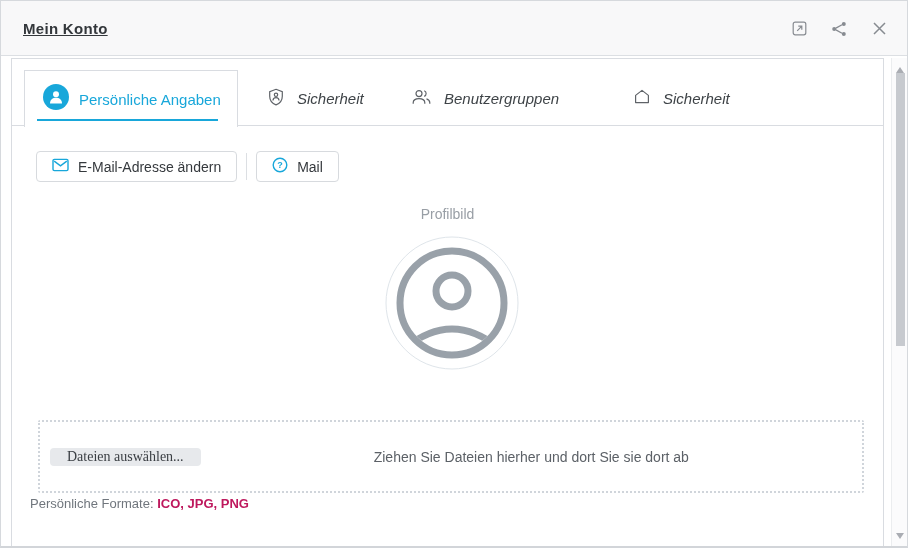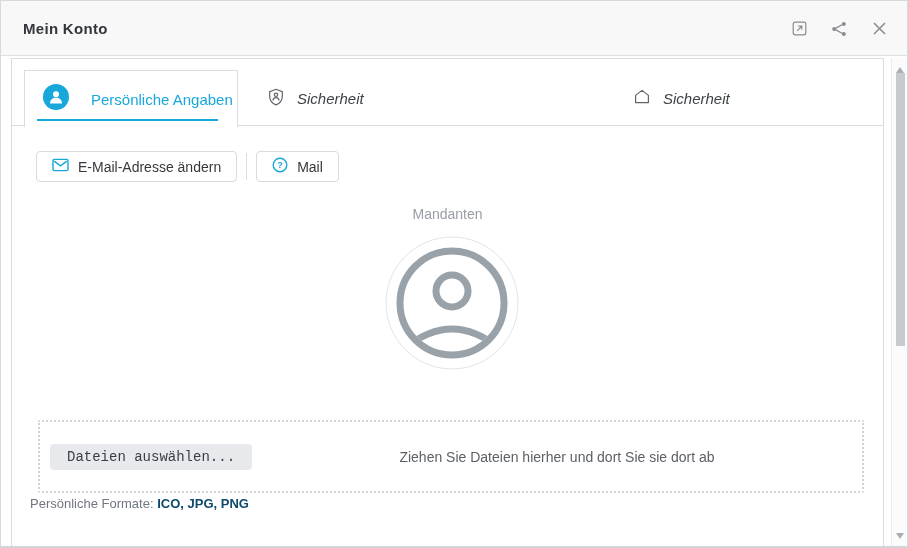--- a/index.html
+++ b/index.html
@@ -9,36 +9,36 @@
     position:relative; width:908px; height:548px; background:#ffffff;
     overflow:hidden; border:1px solid #d6d9dd; border-bottom:2px solid #d2d5d9;
   }
   
   .titlebar {
     position:absolute; left:0; top:0; right:0; height:55px;
     background:#f8f8f9; border-bottom:1px solid #dcdfe3;
   }
   .title {
     position:absolute; left:22px; top:0; height:55px; display:flex; align-items:center;
-    font-size:15px; font-weight:bold; color:#33373b; letter-spacing:.3px;
+    font-size:15px; font-weight:bold; color:#33373b; letter-spacing:.3px;text-decoration:underline;
   }
   .titlebar-icons {
     position:absolute; right:20px; top:0; height:55px; display:flex; align-items:center; gap:24px;
   }
   .tb-icon { width:16px; height:16px; display:flex; align-items:center; justify-content:center; cursor:pointer; }
   
   .card {
     position:absolute; left:10px; top:57px; width:873px; bottom:0;
     background:#ffffff; border:1px solid #d9dce1; border-bottom:none;
   }
   .tabbar { position:absolute; left:0; top:0; right:0; height:67px; border-bottom:1px solid #d9dce1; background:#fff; }
   .tab-active {
     position:absolute; left:12px; top:11px; width:214px; height:57px; z-index:2;
     background:#fff; border:1px solid #d9dce1; border-bottom:none;
-    display:flex; align-items:center; padding-left:18px; gap:22px; cursor:pointer;
+    display:flex; align-items:center; padding-left:18px; gap:10px; cursor:pointer;
   }
   .tab-active .underline { position:absolute; left:12px; right:19px; bottom:6px; height:2px; background:#18a7da; }
   .tab-active .tab-label { font-size:15px; color:#18a7da; }
   .tab {
     position:absolute; top:12px; height:55px; display:flex; align-items:center; gap:13px; cursor:pointer;font-style:italic;
   }
   .tab .tab-label { font-size:15px; color:#3e4347; }
   .tab2 { left:256px; } .tab3 { left:400px; } .tab4 { left:622px; }
   
   .actions { position:absolute; left:24px; top:90px; height:35px; display:flex; align-items:center; }
@@ -54,27 +54,27 @@
     font-size:14px; color:#989ea5;
   }
   .avatar { position:absolute; left:372px; top:176px; width:136px; height:136px; }
   
   .dropzone {
     position:absolute; left:26px; top:361px; width:826px; height:73px;
     border:2px dotted #d0d5db; border-radius:2px; background:#fff;
     display:flex; align-items:center;
   }
   .file-btn {
-    margin-left:10px; height:26px; padding:0 17px; border:none; border-radius:4px;
+    margin-left:10px; height:18px; padding:0 17px; border:none; border-radius:4px;
     background:#e7e9ec; font-size:14px; color:#3a3e43; cursor:pointer;
-    font-family:Liberation Mono, monospace;
+    font-family:Liberation Serif, serif;
   }
   .drop-hint { flex:1; text-align:center; font-size:14px; color:#5c6167; }
   .formats { position:absolute; left:18px; top:437px; font-size:13px; color:#70767d; }
-  .formats b { color:#0c4a6e; }
+  .formats b { color:#be185d; }
   
   .scrollbar {
     position:absolute; right:0; top:57px; width:16px; bottom:0;
     background:#fbfbfc; border-left:1px solid #ebedef;
   }
   .sb-up, .sb-down { position:absolute; left:3px; width:10px; height:8px; cursor:pointer; }
   .sb-up { top:8px; }
   .sb-up::after { content:""; position:absolute; left:1px; top:1px;
     border-left:4px solid transparent; border-right:4px solid transparent; border-bottom:6px solid #aaadb3; }
   .sb-down { bottom:6px; }
@@ -131,20 +131,30 @@
         <span>
           <svg width="16" height="18" viewBox="0 0 16 18">
               <path d="M8 1.3 L14.3 3.6 V8.3 C14.3 12.8 11.6 15.6 8 16.9 C4.4 15.6 1.7 12.8 1.7 8.3 V3.6 Z" fill="none" stroke="#5f6368" stroke-width="1.2"></path>
               <circle cx="8" cy="6.8" r="1.7" fill="none" stroke="#5f6368" stroke-width="1.2"></circle>
               <path d="M5 12.6 c0-2 1.3-3 3-3 s3 1 3 3" fill="none" stroke="#5f6368" stroke-width="1.2"></path>
             </svg>
         </span>
         <span class="tab-label">Sicherheit</span>
       </div>
 
+      <div class="tab tab3">
+        <span>
+          <svg width="19" height="16" viewBox="0 0 19 16">
+              <circle cx="7" cy="4.6" r="3" fill="none" stroke="#5f6368" stroke-width="1.2"></circle>
+              <path d="M1.2 14.8 v-1.1 c0-2.6 2.6-4 5.8-4 s5.8 1.4 5.8 4 v1.1" fill="none" stroke="#5f6368" stroke-width="1.2"></path>
+              <path d="M12.2 1.8 a3 3 0 0 1 0 5.6 M14.5 9.9 c2 .6 3.3 1.9 3.3 3.8 v1.1" fill="none" stroke="#5f6368" stroke-width="1.2"></path>
+            </svg>
+        </span>
+        <span class="tab-label">Benutzergruppen</span>
+      </div>
 
       <div class="tab tab4">
         <span>
           <svg width="16" height="15" viewBox="0 0 16 15">
               <path d="M1.6 6.4 L8 1.4 L14.4 6.4 V13.6 H1.6 Z" fill="none" stroke="#5f6368" stroke-width="1.2" stroke-linejoin="round"></path>
             </svg>
         </span>
         <span class="tab-label">Sicherheit</span>
       </div>
     </div>
@@ -164,21 +174,21 @@
         <span>
           <svg width="16" height="16" viewBox="0 0 16 16">
               <circle cx="8" cy="8" r="6.8" fill="none" stroke="#18a7da" stroke-width="1.4"></circle>
               <text x="8" y="11.2" text-anchor="middle" font-size="9" font-weight="bold" fill="#18a7da" font-family="Liberation Sans, sans-serif">?</text>
             </svg>
         </span>
         <span>Mail</span>
       </button>
     </div>
 
-    <div class="photo-label">Mandanten</div>
+    <div class="photo-label">Profilbild</div>
     <div class="avatar">
       <svg width="136" height="136" viewBox="0 0 136 136">
         <defs>
             <clipPath id="avclip">
               <circle cx="68" cy="68" r="48.5"></circle>
             </clipPath>
           </defs>
         <circle cx="68" cy="68" r="66" fill="#ffffff" stroke="#dfe5ea" stroke-width="1"></circle>
         <circle cx="68" cy="68" r="52" fill="none" stroke="#99a1a9" stroke-width="7"></circle>
         <circle cx="68" cy="56" r="16" fill="none" stroke="#99a1a9" stroke-width="7"></circle>

